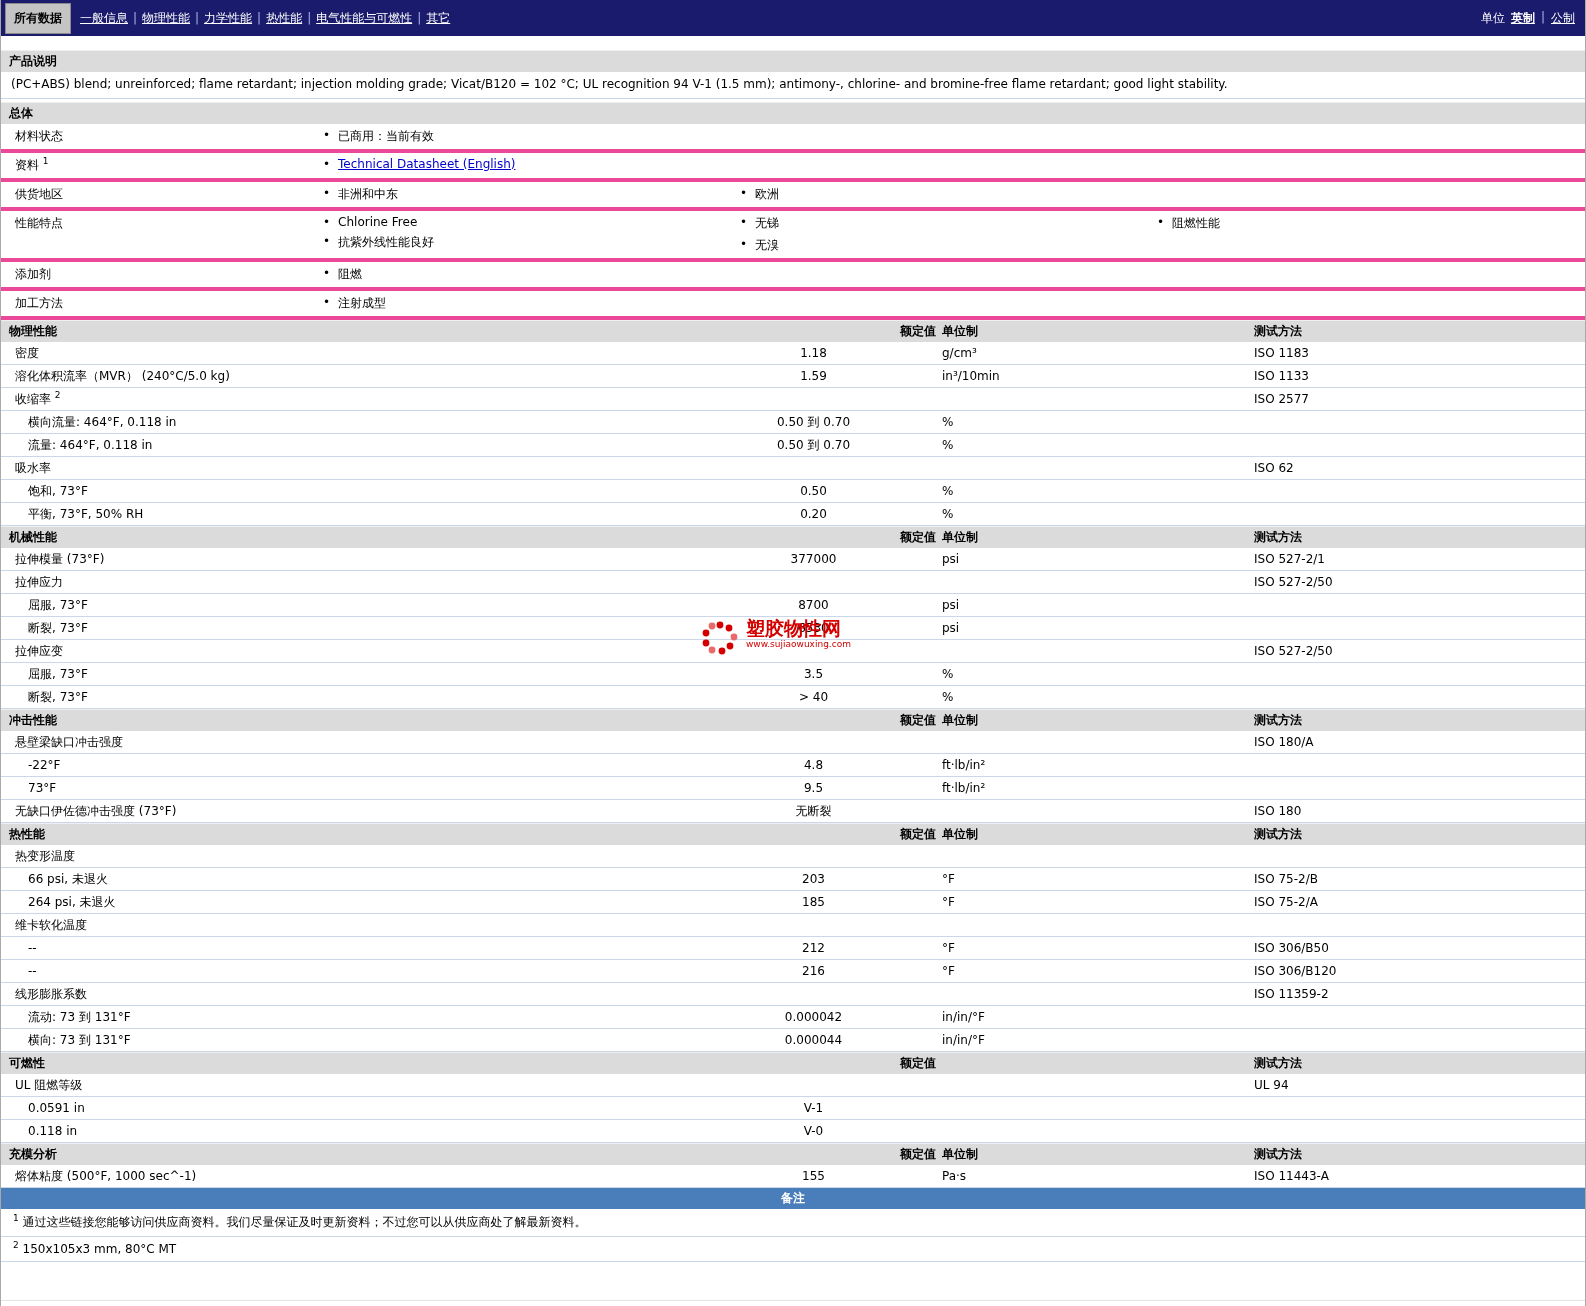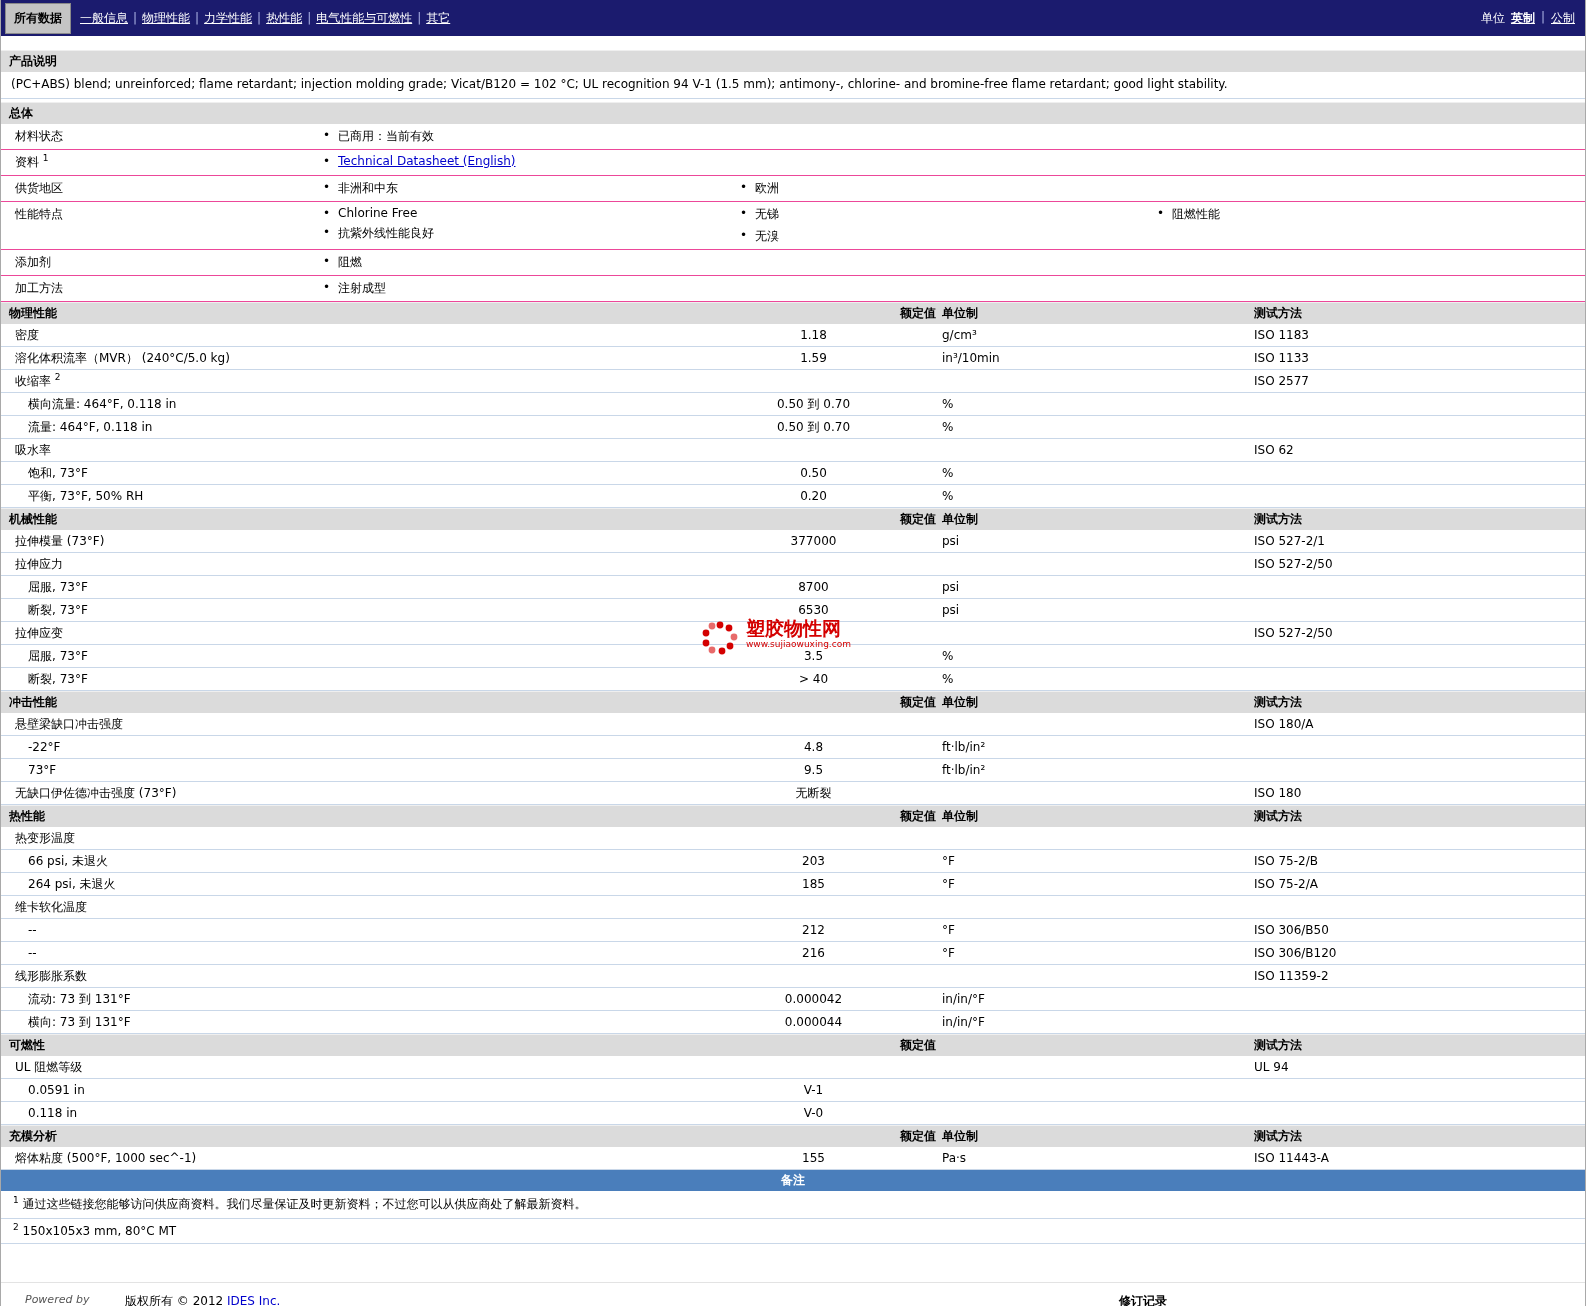--- a/index.html
+++ b/index.html
@@ -24,21 +24,21 @@
   .h-val{grid-column:2;text-align:right;}
   .h-unit{grid-column:3;padding-left:6px;}
   .h-test{grid-column:4;padding-left:6px;}
   .gap-top{margin-top:14px;}
   .gap-small{margin-top:3px;}
 
   
   .descrow{padding:5px 10px 7px 10px;border-bottom:1px solid #C9D7E8;}
 
   
-  .grow{display:grid;grid-template-columns:310px 417px 417px 1fr;border-bottom:1px solid #ec4899;padding:4px 0;align-items:start;min-height:15px;}
+  .grow{display:grid;grid-template-columns:310px 417px 417px 1fr;border-bottom:4px solid #ec4899;padding:4px 0;align-items:start;min-height:15px;}
   .glabel{padding-left:14px;}
   .gcol{display:flex;flex-direction:column;gap:5px;padding-left:12px;}
   .bitem{display:flex;align-items:flex-start;}
   .bitem::before{content:"•";margin-right:8px;}
   a,.linka{color:#0000CC;text-decoration:underline;cursor:pointer;}
 
   
   .prow{display:grid;grid-template-columns:690px 245px 312px 1fr;min-height:22px;align-items:center;border-bottom:1px solid #C9D7E8;}
   .pl{grid-column:1;padding-left:14px;}
   .prow.ind .pl{padding-left:27px;}

